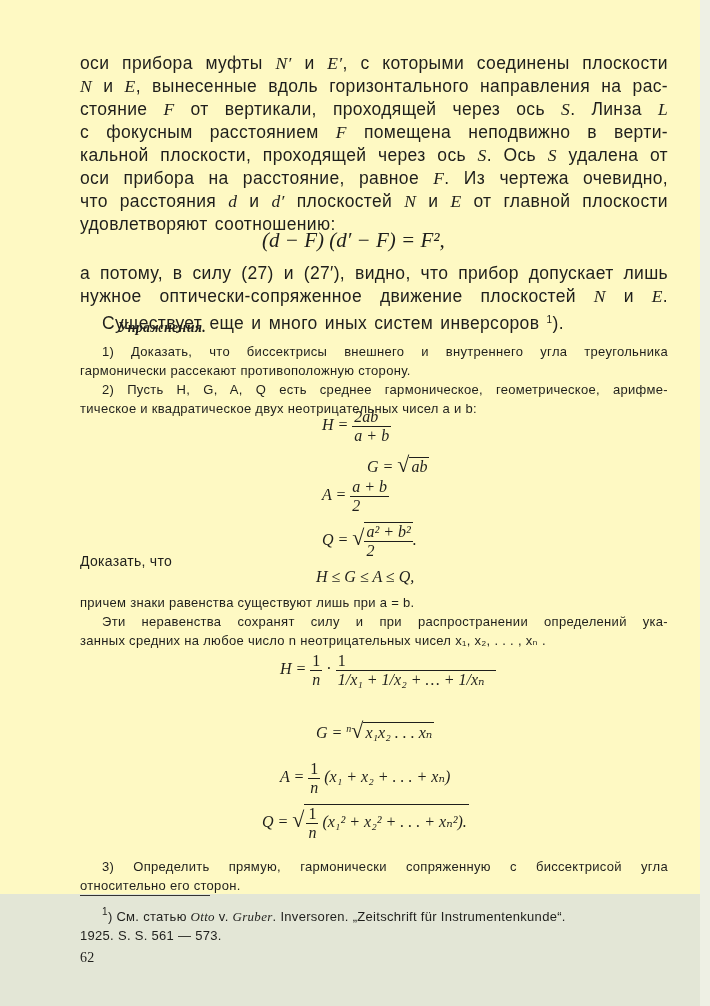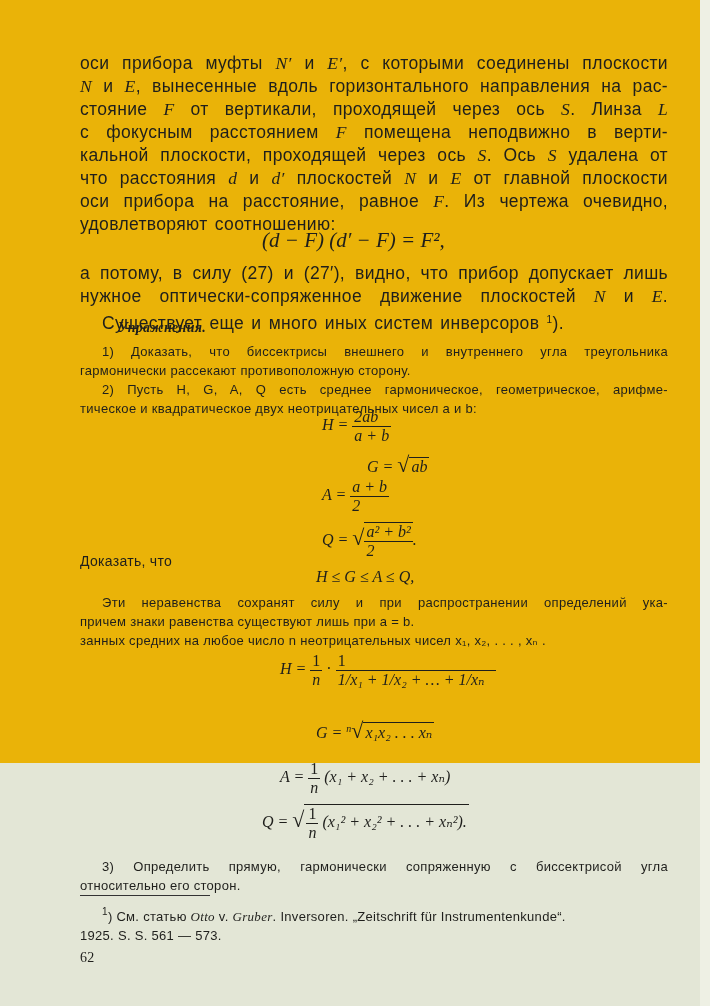--- a/index.html
+++ b/index.html
@@ -2,22 +2,22 @@
 <html><head>
   <meta charset="utf-8">
   <style>
     * { box-sizing: border-box; margin: 0; padding: 0; }
     html, body {
       width: 710px; height: 1006px; overflow: hidden;
       background: #e3e6d6;
     }
     .page {
       position: relative;
-      width: 710px; height: 763px;
-      background: #eab308;
+      width: 710px; height: 894px;
+      background: #fef9c3;
       color: #1f1f1c;
       font-family: "Liberation Serif", "DejaVu Serif", serif;
     }
     .edge {
       position: absolute; right: 0; top: 0; width: 10px; height: 1006px;
       background: #eef0e4;
     }
     .body-text {
       position: absolute; left: 80px; width: 588px;
       font-family: "Liberation Sans", "DejaVu Sans", sans-serif;
@@ -53,22 +53,22 @@
 
 <div class="page">
   <div class="edge"></div>
 
   <div class="body-text" style="top:52px;">
     <span class="line"><span>оси прибора муфты </span><span class="i">N′</span><span> и </span><span class="i">E′</span><span>, с которыми соединены плоскости</span></span>
     <span class="line"><span class="i">N</span><span> и </span><span class="i">E</span><span>, вынесенные вдоль горизонтального направления на рас-</span></span>
     <span class="line"><span>стояние </span><span class="i">F</span><span> от вертикали, проходящей через ось </span><span class="i">S</span><span>. Линза </span><span class="i">L</span></span>
     <span class="line"><span>с фокусным расстоянием </span><span class="i">F</span><span> помещена неподвижно в верти-</span></span>
     <span class="line"><span>кальной плоскости, проходящей через ось </span><span class="i">S</span><span>. Ось </span><span class="i">S</span><span> удалена от</span></span>
+    <span class="line"><span>оси прибора на расстояние, равное </span><span class="i">F</span><span>. Из чертежа очевидно,</span></span>
     <span class="line"><span>что расстояния </span><span class="i">d</span><span> и </span><span class="i">d′</span><span> плоскостей </span><span class="i">N</span><span> и </span><span class="i">E</span><span> от главной плоскости</span></span>
-    <span class="line"><span>оси прибора на расстояние, равное </span><span class="i">F</span><span>. Из чертежа очевидно,</span></span>
     <span class="line last"><span>удовлетворяют соотношению:</span></span>
   </div>
 
   <div class="eq i" style="left:262px; top:228px;">(d − F) (d′ − F) = F²,</div>
 
   <div class="body-text" style="top:262px;">
     <span class="line"><span>а потому, в силу (27) и (27′), видно, что прибор допускает лишь</span></span>
     <span class="line"><span>нужное оптически-сопряженное движение плоскостей </span><span class="i">N</span><span> и </span><span class="i">E</span><span>.</span></span>
     <span class="line last indent"><span>Существует еще и много иных систем инверсоров</span> <span class="sup">1</span><span>).</span></span>
   </div>
@@ -96,22 +96,22 @@
   </div>
   <div class="meq" style="left:322px; top:522px;">
     <span>Q =</span>
     <span class="root">√</span><span class="frac" style="border-top:1px solid #1f1f1c;"><span class="num">a² + b²</span><span class="den">2</span></span><span>.</span>
   </div>
 
   <div class="small-text" style="top:552px; font-size:14px;">Доказать, что</div>
   <div class="meq" style="left:316px; top:568px;">H ≤ G ≤ A ≤ Q,</div>
 
   <div class="small-text" style="top:593px;">
+    <span class="line last">причем знаки равенства существуют лишь при a = b.</span>
     <span class="line indent">Эти неравенства сохранят силу и при распространении определений ука-</span>
-    <span class="line last">причем знаки равенства существуют лишь при a = b.</span>
     <span class="line last">занных средних на любое число n неотрицательных чисел x₁, x₂, . . . , xₙ .</span>
   </div>
 
   <div class="meq" style="left:280px; top:652px;">
     <span>H =</span>
     <span class="frac"><span class="num up">1</span><span class="den">n</span></span>
     <span class="up">·</span>
     <span class="frac" style="min-width:160px;"><span class="num up">1</span><span class="den"><span>1/x₁</span> + <span>1/x₂</span> + <span>…</span> + <span>1/xₙ</span></span></span>
   </div>
   <div class="meq" style="left:316px; top:718px;text-align:center;">

